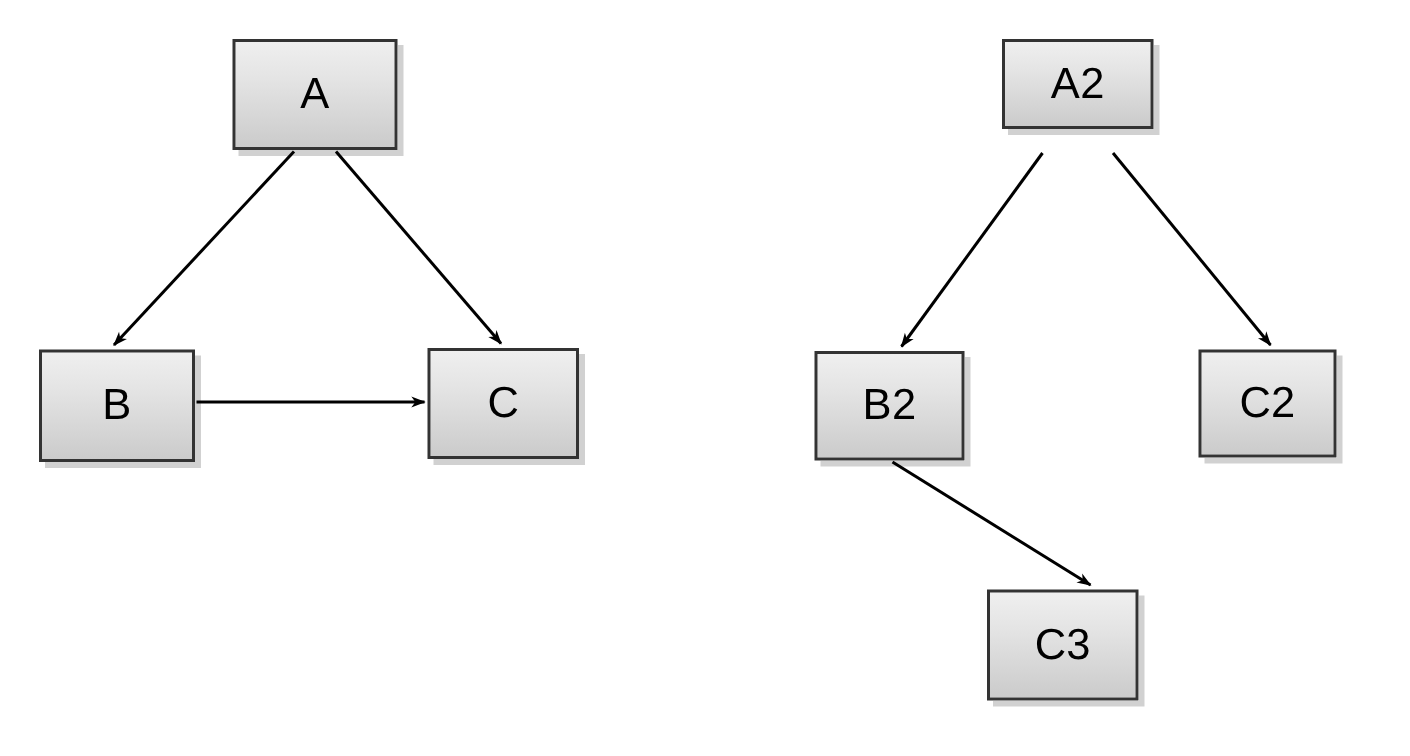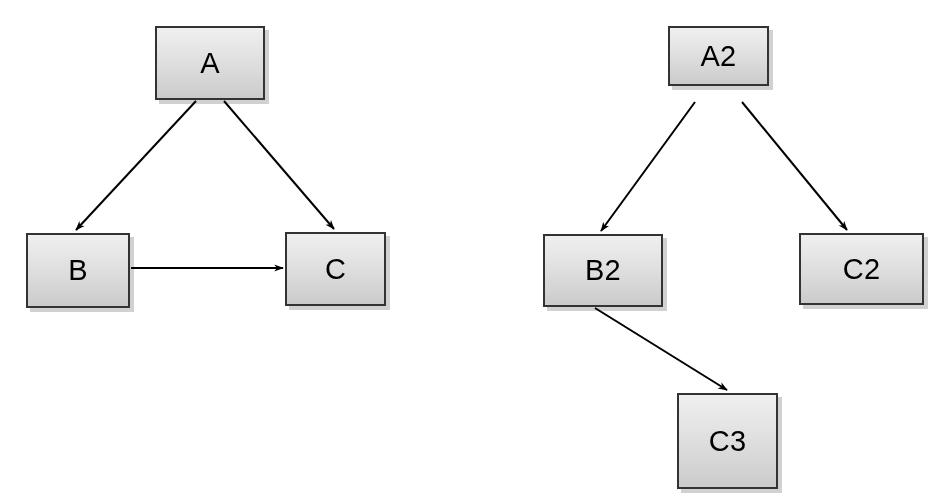--- a/index.html
+++ b/index.html
@@ -69,24 +69,24 @@
       </div>
       <div class="graph-node" style="left: 26px; top: 233px; width: 104px; height: 75px;">
         <span class="node-label">B</span>
       </div>
       <div class="graph-node" style="left: 285px; top: 232px; width: 101px; height: 74px;">
         <span class="node-label">C</span>
       </div>
       <div class="graph-node" style="left: 668px; top: 26px; width: 101px; height: 60px;">
         <span class="node-label">A2</span>
       </div>
-      <div class="graph-node" style="left: 543px; top: 234px; width: 120px; height: 73px;">
+      <div class="graph-node" style="left: 543px; top: 234px; width: 100px; height: 73px;">
         <span class="node-label">B2</span>
       </div>
-      <div class="graph-node" style="left: 799px; top: 233px; width: 125px; height: 72px;">
+      <div class="graph-node" style="left: 799px; top: 233px; width: 92px; height: 72px;">
         <span class="node-label">C2</span>
       </div>
-      <div class="graph-node" style="left: 677px; top: 393px; width: 101px; height: 96px; text-align: right;">
+      <div class="graph-node" style="left: 658px; top: 393px; width: 101px; height: 74px; text-align: right;">
         <span class="node-label">C3</span>
       </div>
     </div>
 
 </div>
 
 </body></html>

